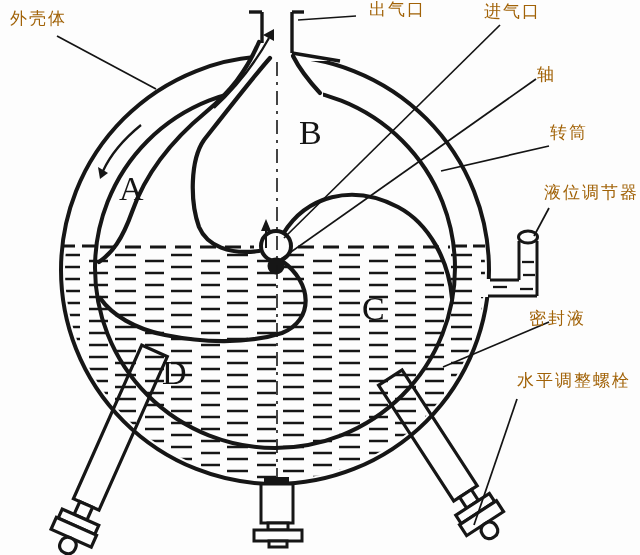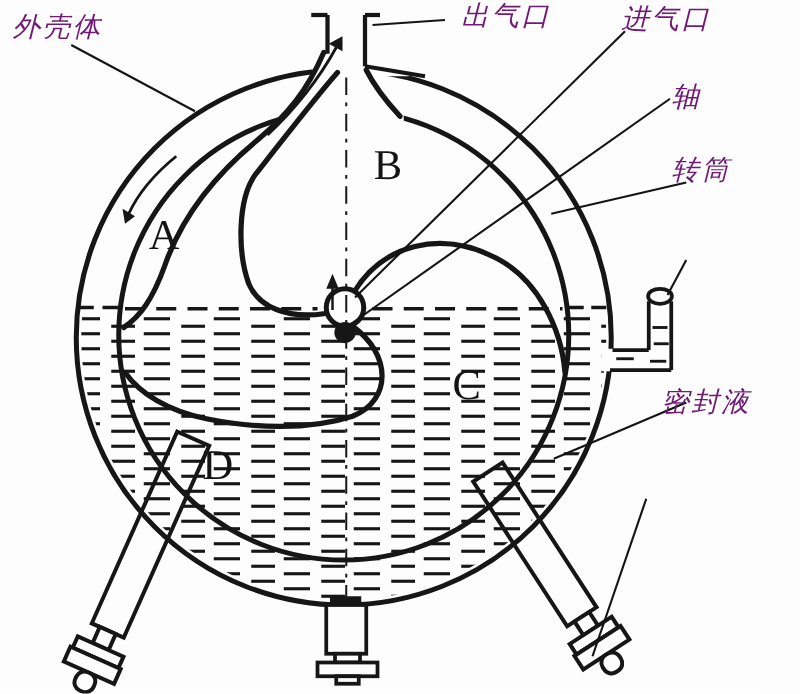--- a/index.html
+++ b/index.html
@@ -1,20 +1,20 @@
 <!DOCTYPE html>
 <html><head>
 <meta charset="utf-8">
 <style>
   html,body{margin:0;padding:0;background:#ffffff;}
   #page{position:relative;width:640px;height:555px;background:#fdfdfd;overflow:hidden;
         font-family:"Liberation Serif", serif;}
   #art{position:absolute;left:0;top:0;}
-  .label{position:absolute;font-size:22px;letter-spacing:2px;color:#701a75;
-         white-space:nowrap;line-height:1.1;font-style:italic;}
+  .label{position:absolute;font-size:17px;letter-spacing:2px;color:#a16207;
+         white-space:nowrap;line-height:1.1;}
   .chamber{position:absolute;font-size:34px;color:#141414;letter-spacing:0;
            font-family:"Liberation Serif", serif;}
 </style>
 </head>
 <body>
 
 <div id="page">
 
   <svg id="art" width="640" height="555" viewBox="0 0 640 555">
     <defs>
@@ -129,23 +129,25 @@
       <line x1="536" y1="79" x2="281" y2="259"></line>
       <line x1="549" y1="146" x2="441" y2="171"></line>
       <line x1="549" y1="208" x2="534" y2="236"></line>
       <line x1="549" y1="322" x2="443" y2="367"></line>
       <line x1="517" y1="399" x2="474" y2="525"></line>
     </g>
   </svg>
 
   <div class="label" style="left:10px;top:10px;">外壳体</div>
   <div class="label" style="left:369px;top:1px;">出气口</div>
-  <div class="label" style="left:497px;top:3px;">进气口</div>
+  <div class="label" style="left:484px;top:3px;">进气口</div>
   <div class="label" style="left:537px;top:66px;">轴</div>
-  <div class="label" style="left:537px;top:124px;">转筒</div>
+  <div class="label" style="left:550px;top:124px;">转筒</div>
+  <div class="label" style="left:544px;top:184px;">液位调节器</div>
   <div class="label" style="left:529px;top:310px;">密封液</div>
+  <div class="label" style="left:517px;top:372px;">水平调整螺栓</div>
 
   <div class="chamber" style="left:119px;top:170px;">A</div>
   <div class="chamber" style="left:299px;top:114px;">B</div>
   <div class="chamber" style="left:362px;top:290px;">C</div>
   <div class="chamber" style="left:162px;top:354px;">D</div>
 
 </div>
 
 </body></html>

